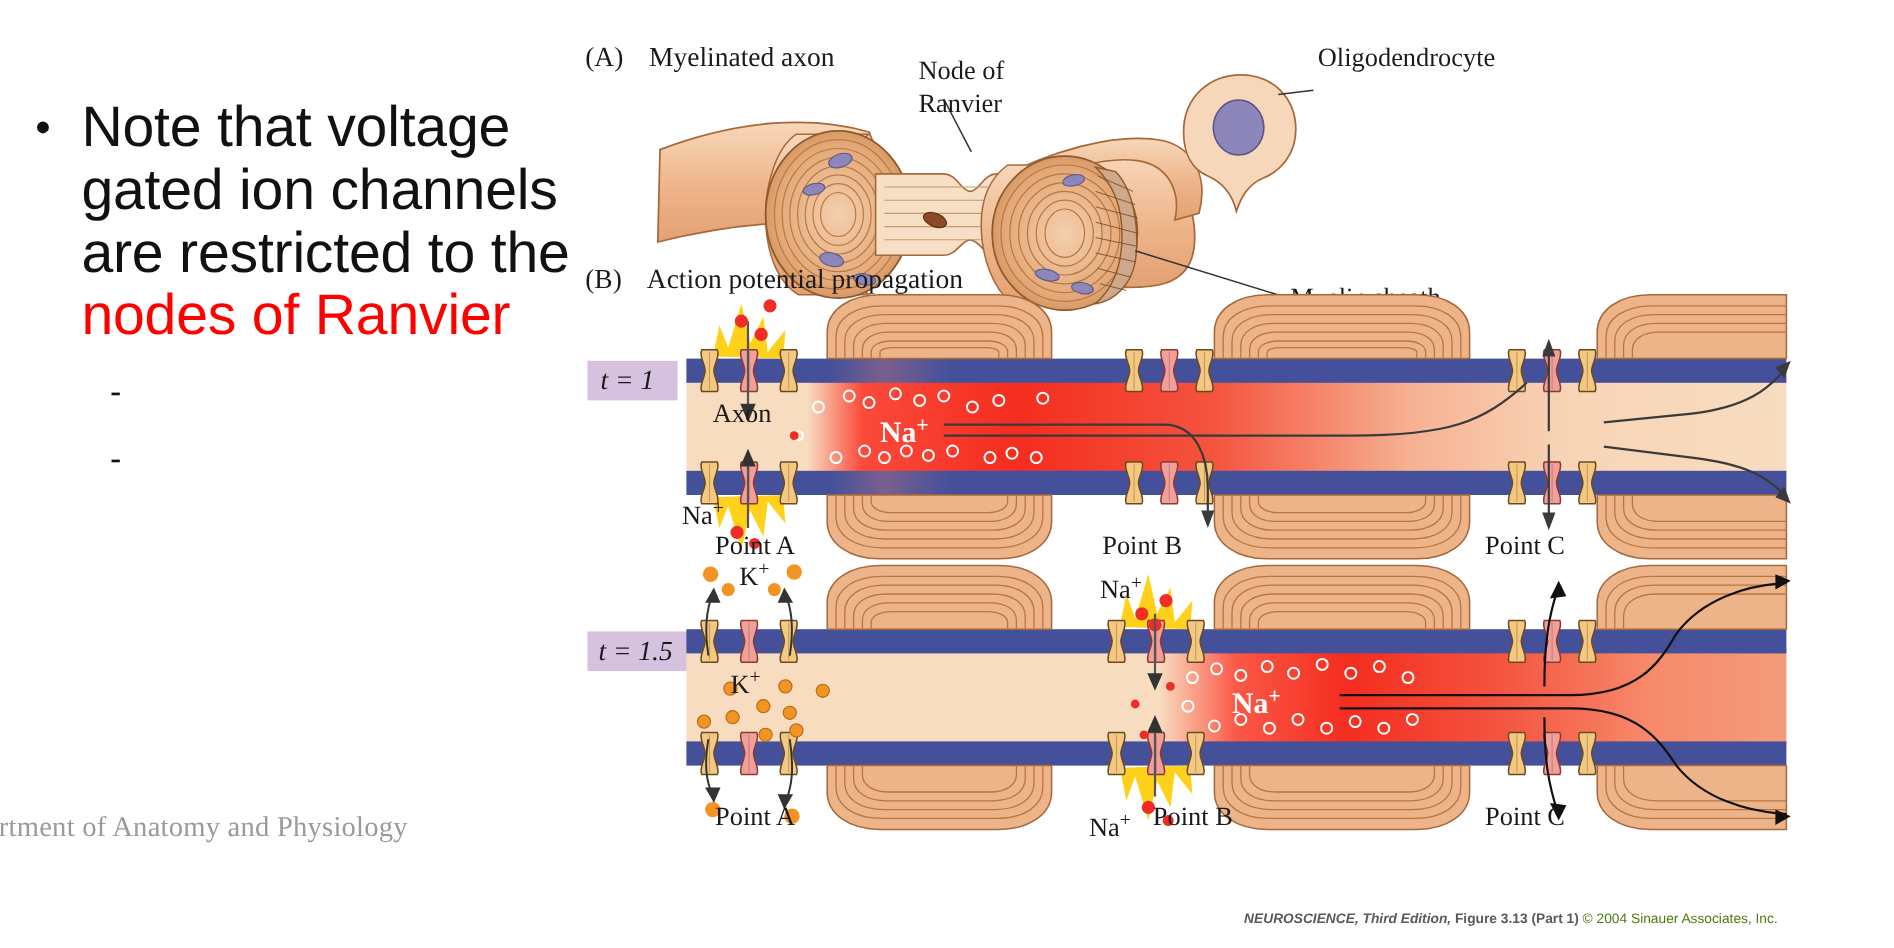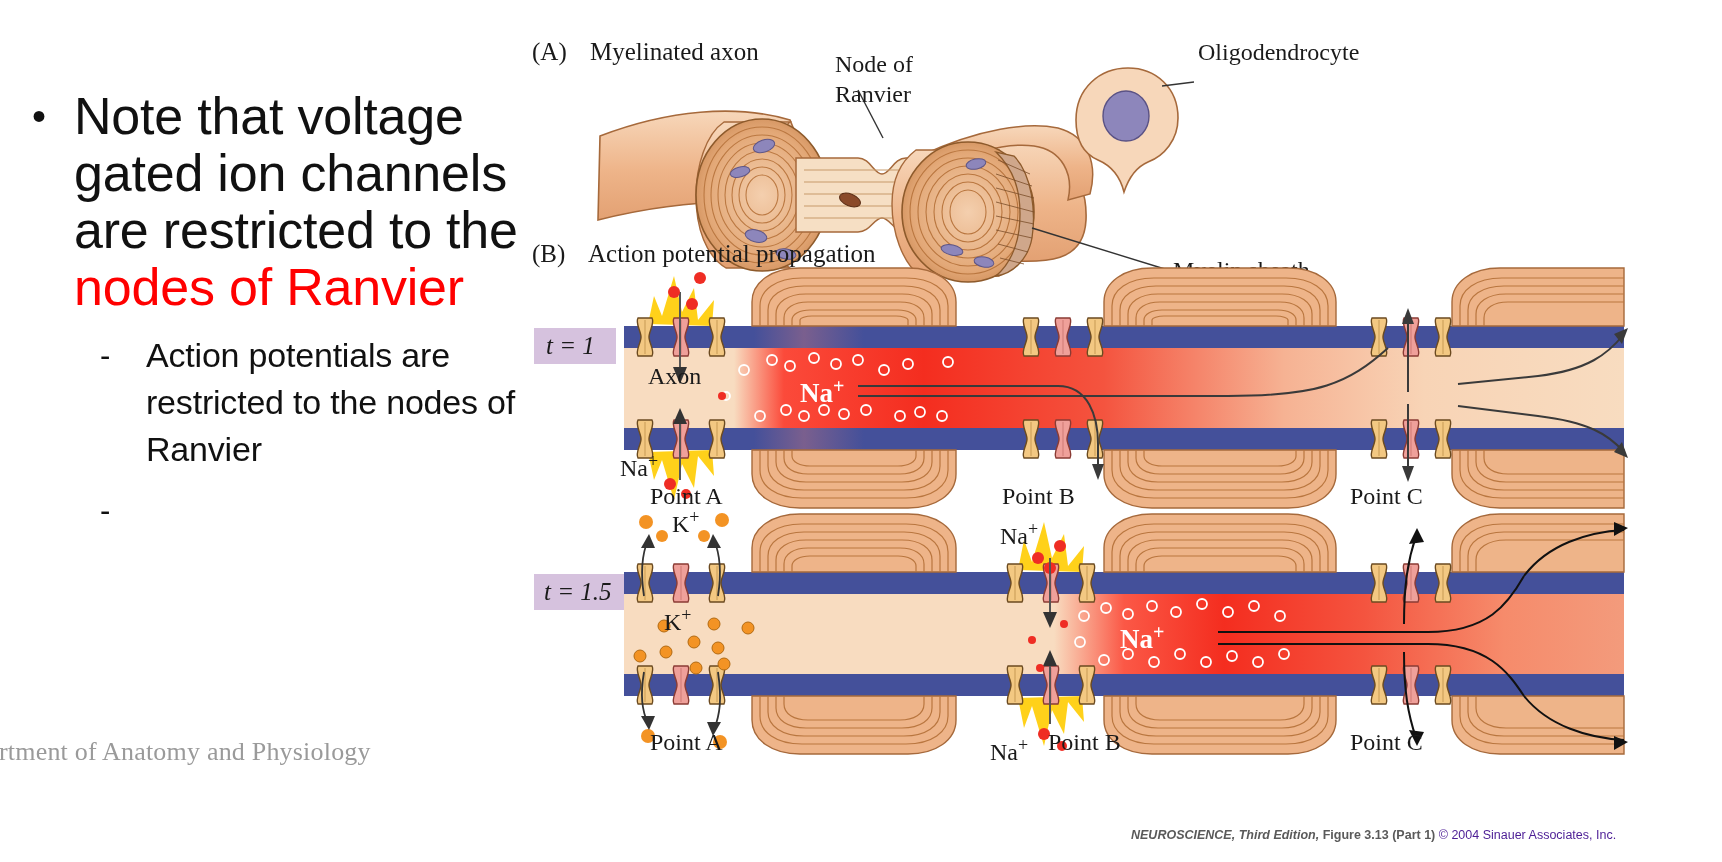--- a/index.html
+++ b/index.html
@@ -17,21 +17,21 @@
   .sub{display:flex;align-items:flex-start;margin-bottom:14px;}
   .sub .dash{width:46px;flex:0 0 46px;font-size:31px;line-height:47px;}
   .sub .txt{font-size:34px;line-height:47px;letter-spacing:-.2px;}
   sup{font-size:.62em;vertical-align:super;line-height:0;}
 
   .footer-left{position:absolute;left:-26px;top:737px;font-family:"Liberation Serif",serif;
       font-size:26px;color:#9a9a9a;letter-spacing:.2px;white-space:nowrap;}
   .credit{position:absolute;left:1131px;top:828px;font-size:12.5px;color:#5a5a5a;white-space:nowrap;}
   .credit b{font-weight:bold;}
   .credit i{font-style:italic;}
-  .credit .grey{color:#4c1d95;}
+  .credit .grey{color:#4d7c0f;}
 
   
   .fig{position:absolute;left:528px;top:24px;width:1194px;height:760px;}
   .fig svg{display:block;}
   .panel-lbl{font-family:"Liberation Serif",serif;font-size:25px;fill:#1a1a1a;}
   .anno{font-family:"Liberation Serif",serif;font-size:24px;fill:#1a1a1a;}
   .tlbl{font-family:"Liberation Serif",serif;font-size:25px;fill:#1a1a1a;font-style:italic;}
   .ionw{font-family:"Liberation Serif",serif;font-size:27px;fill:#ffffff;font-weight:bold;}
   .iond{font-family:"Liberation Serif",serif;font-size:24px;fill:#1a1a1a;}
 </style>
@@ -42,21 +42,20 @@
 
   <div class="bullets">
     <div class="b1">
       <div class="dot">•</div>
       <div class="txt"><span>Note that voltage gated ion channels are restricted to the </span><span class="red">nodes of Ranvier</span></div>
     </div>
 
     <div class="subs">
       <div class="sub">
         <div class="dash">-</div>
-        <div class="txt">Action potentials are restricted to the nodes of Ranvier</div>
       </div>
       <div class="sub">
         <div class="dash">-</div>
       </div>
     </div>
   </div>
 
   <div class="footer-left">partment of Anatomy and Physiology</div>
 
   <div class="credit">

